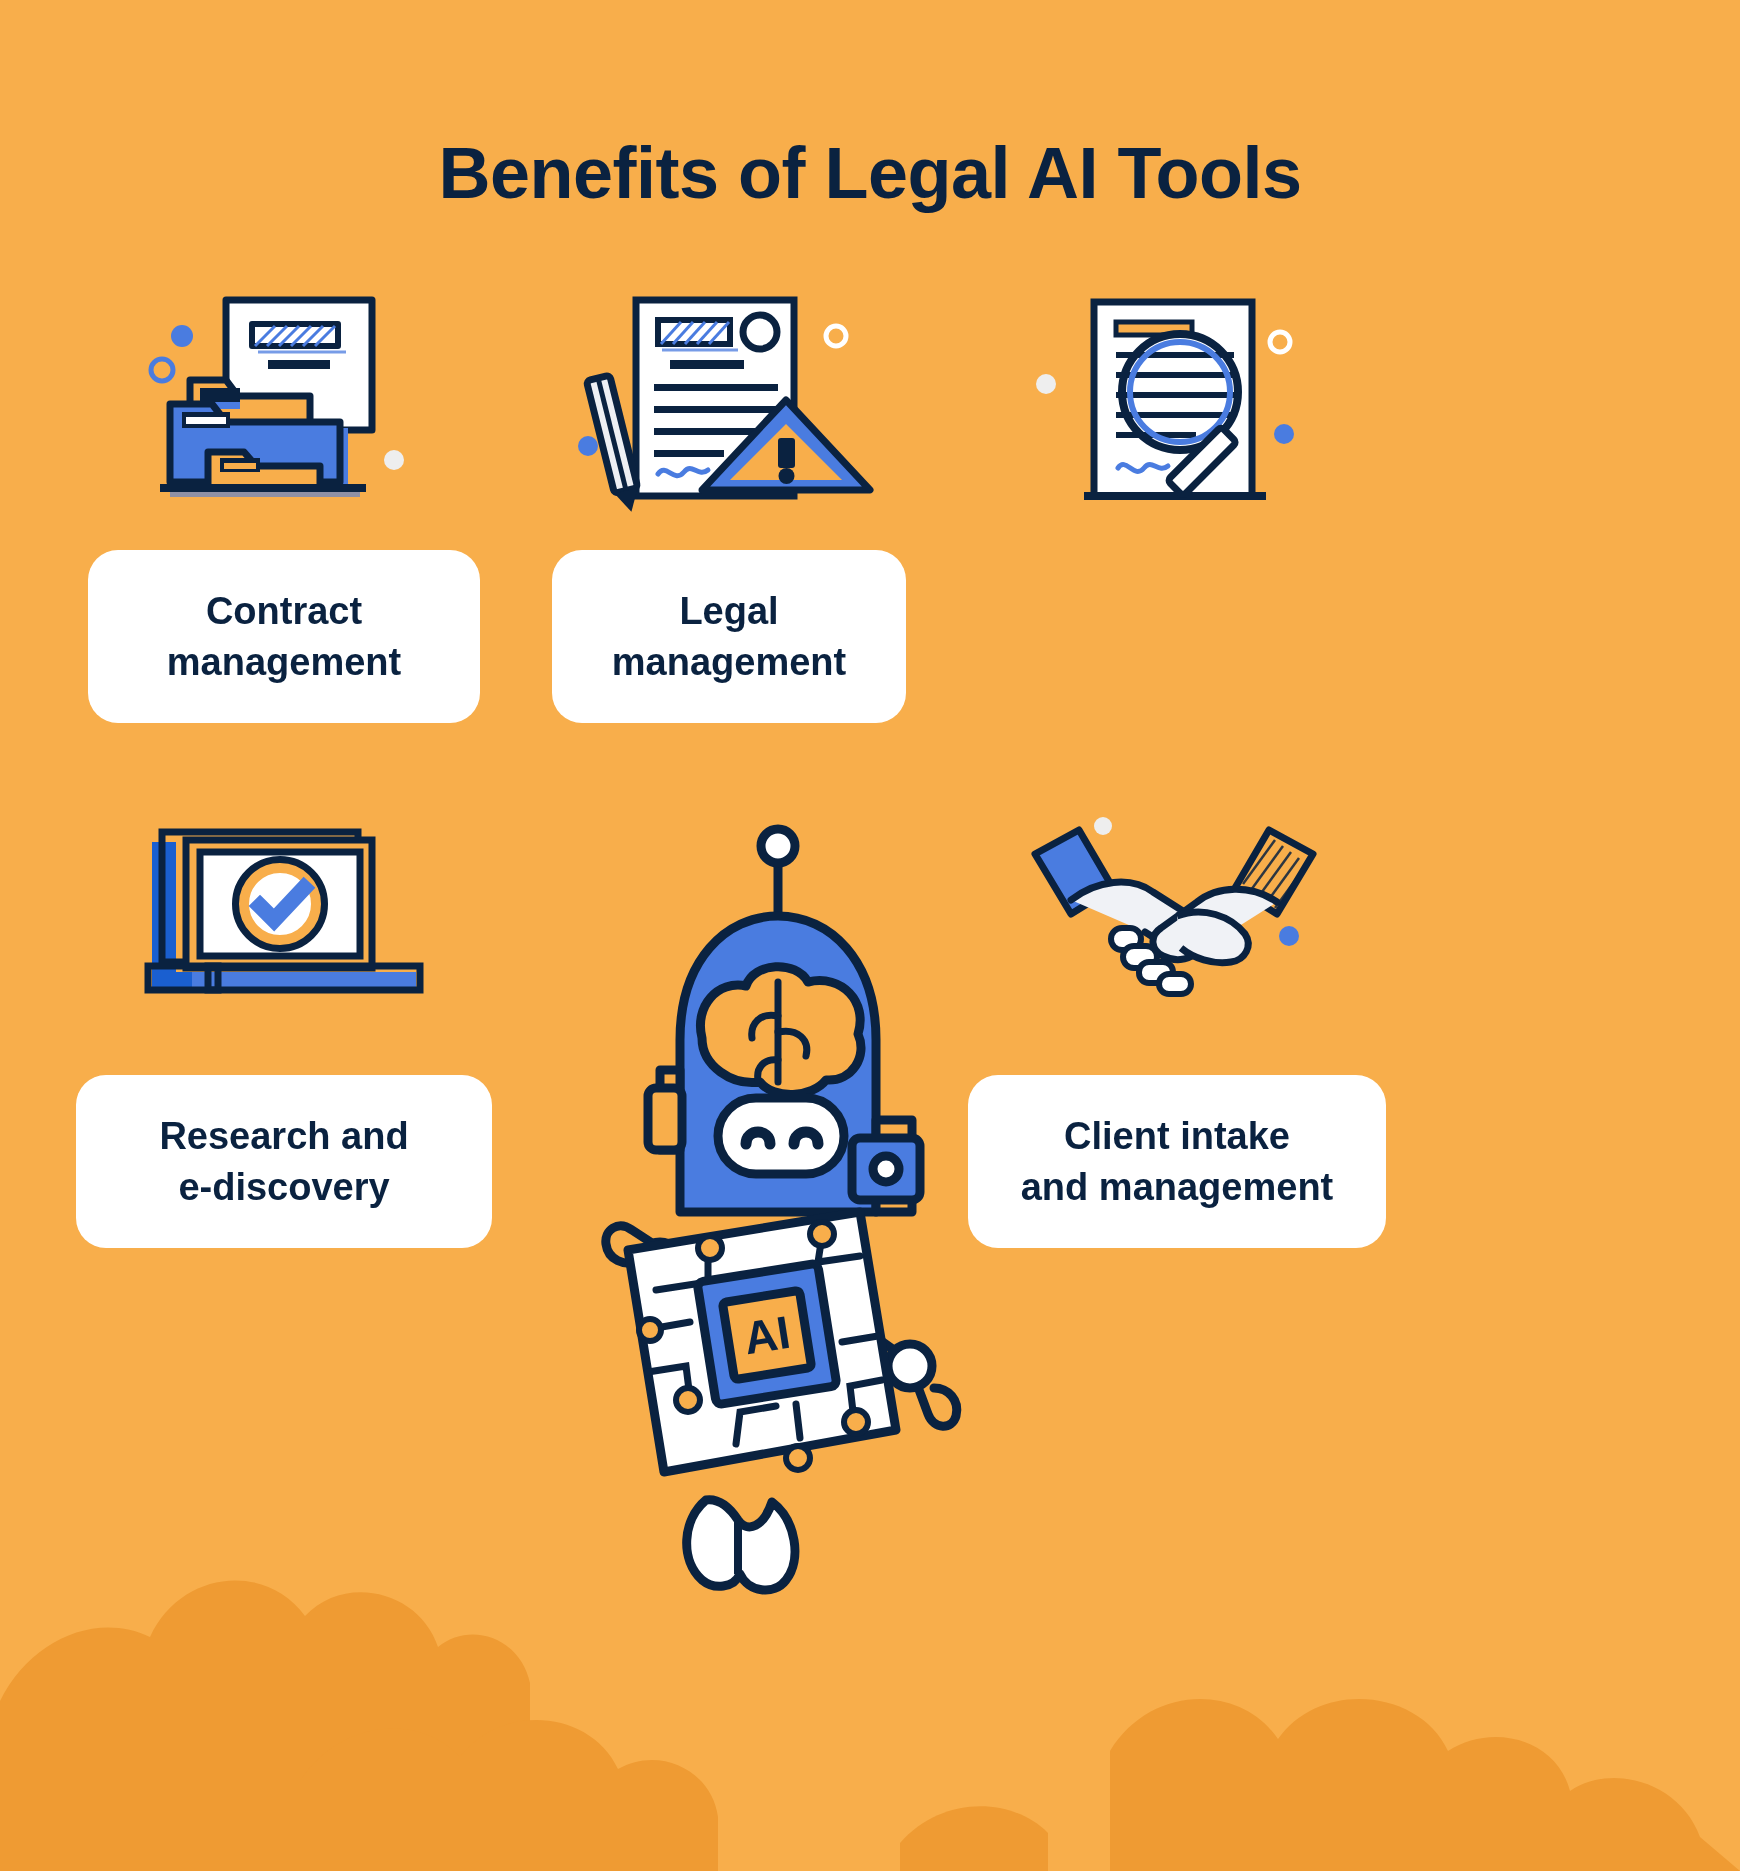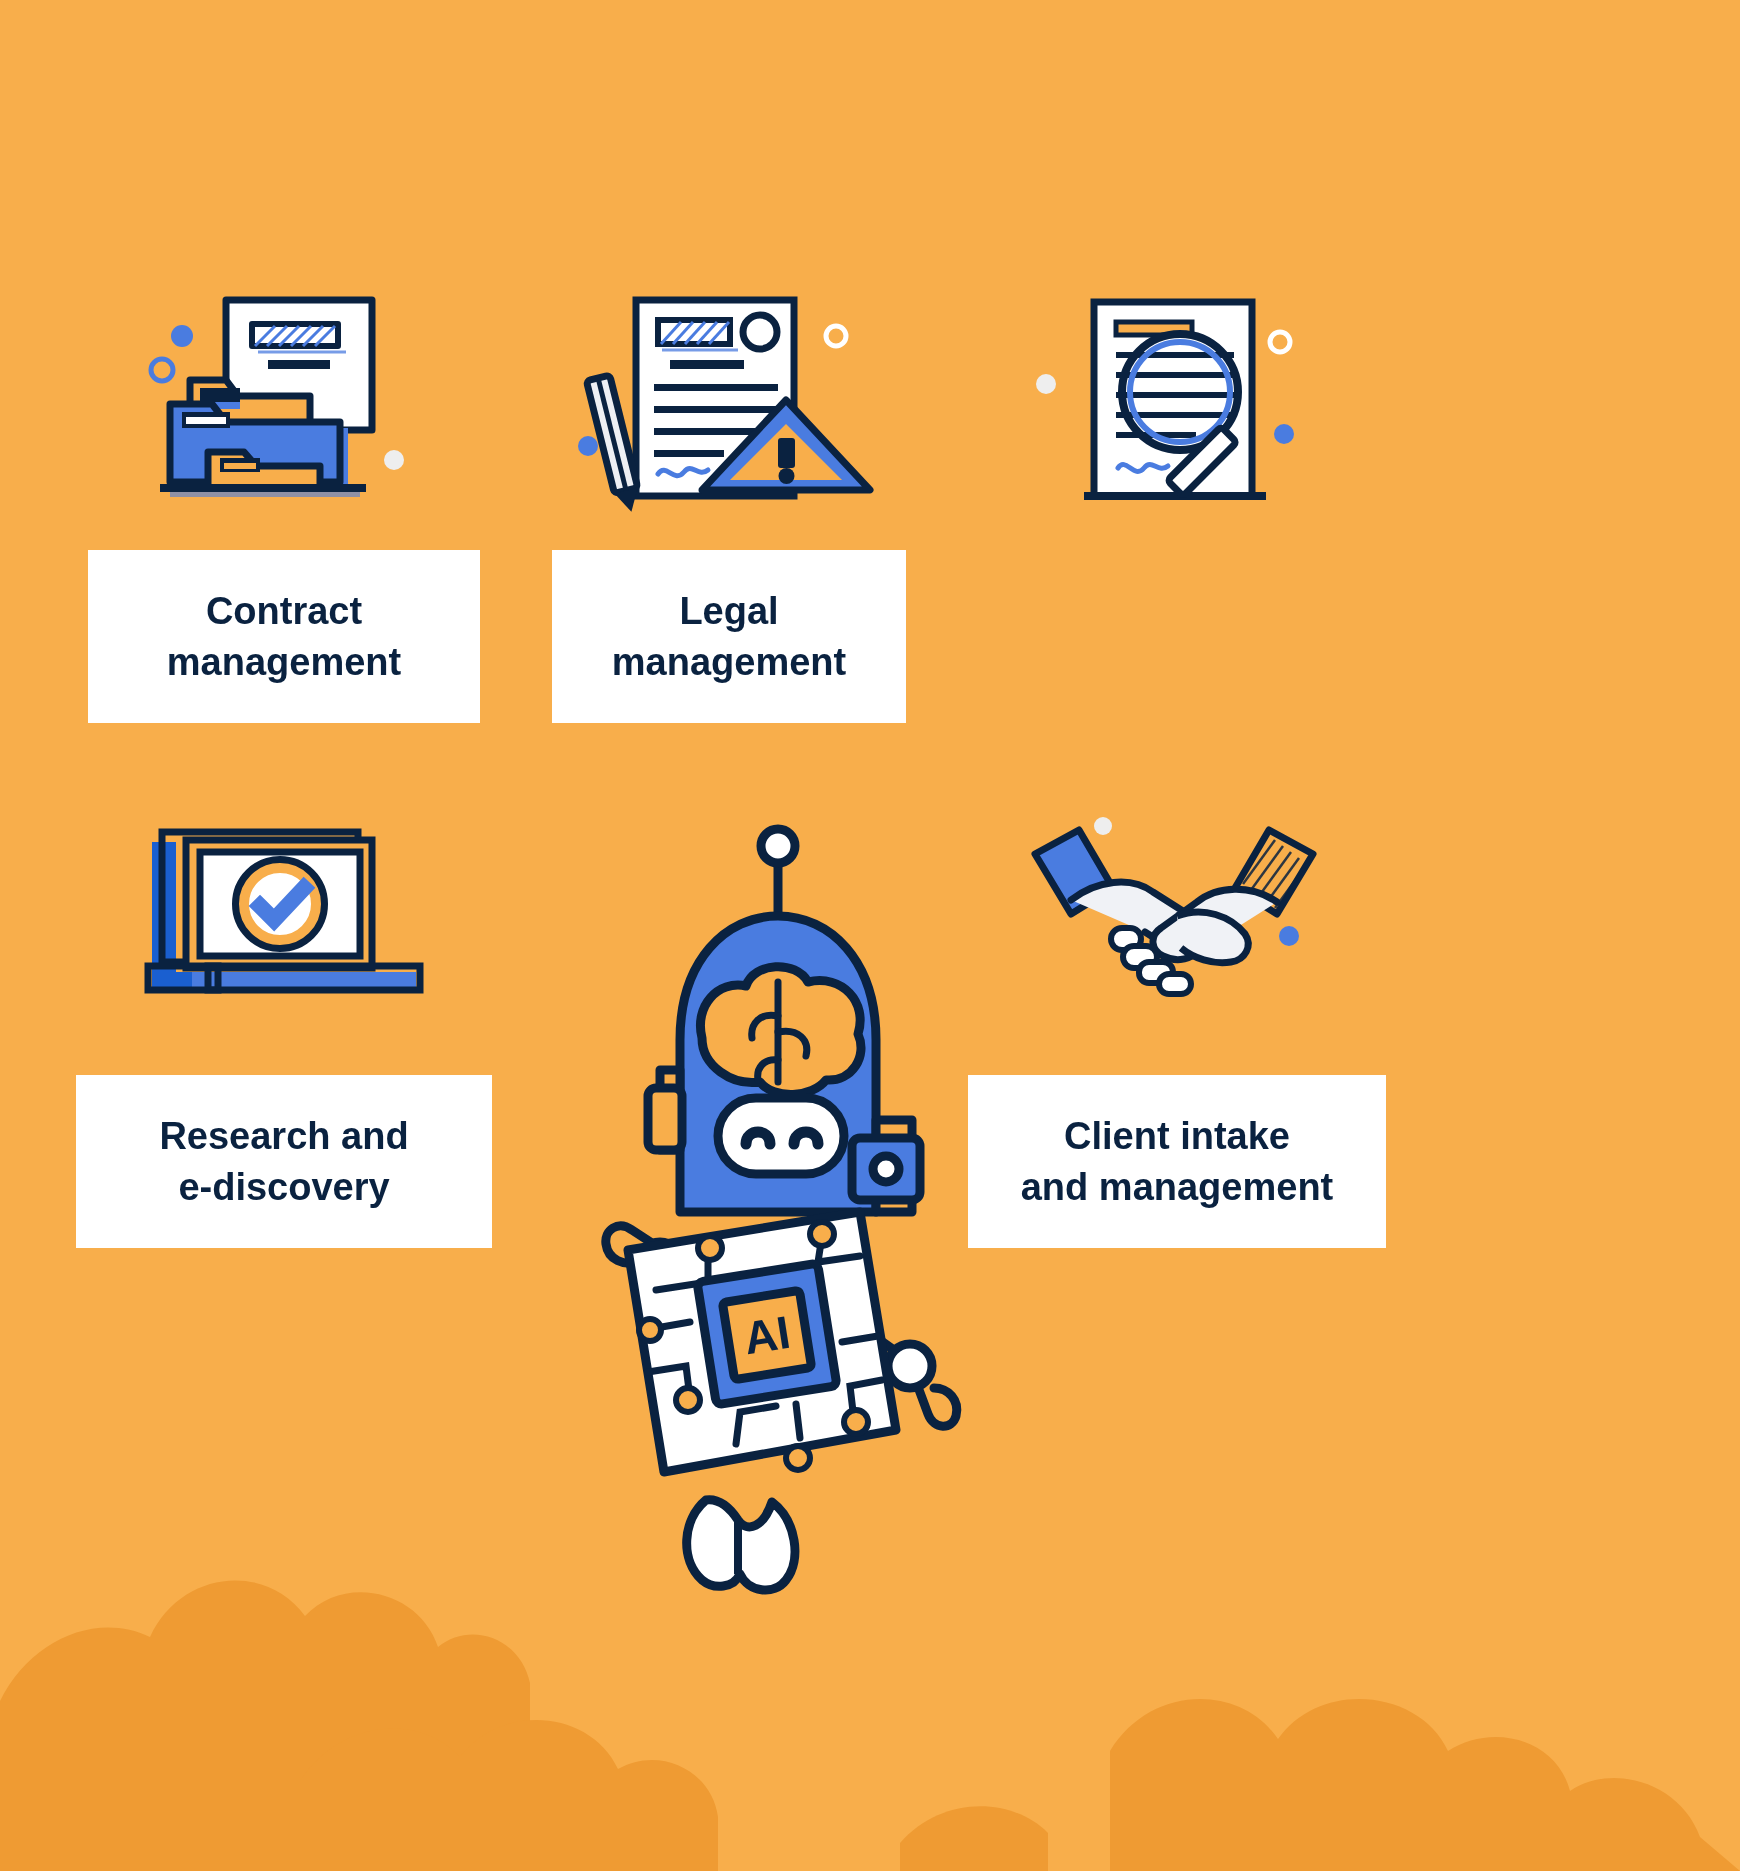--- a/index.html
+++ b/index.html
@@ -33,21 +33,21 @@
   }
   .label{
     background:#ffffff;
     color:#0a2240;
     font-size:38px;font-weight:bold;
     line-height:1.33;
     text-align:center;
     padding:36px 14px;
     box-sizing:border-box;
     min-height:150px;
-    display:flex;align-items:center;justify-content:center;
+    display:flex;align-items:center;justify-content:center;border-radius:30px;
   }
 
   
   #cell-contract    {left:88px; top:292px; width:392px;}
   #cell-risk        {left:552px;top:292px; width:354px;}
   #cell-review      {left:972px;top:292px; width:412px;}
   
   #cell-research    {left:76px; top:810px; width:416px;}
   #cell-client      {left:968px;top:810px; width:418px;}
 
@@ -70,20 +70,21 @@
              C345,122 420,140 438,196 C470,170 520,186 530,232
              L530,420 L0,420 Z" fill="#ef9b33"></path>
     <path d="M300,330 C340,268 420,262 460,306 C500,252 590,258 618,318
              C660,294 712,320 718,366 L718,420 L300,420 Z" fill="#ef9b33"></path>
     <path d="M1110,300 C1150,234 1240,232 1278,288 C1320,228 1420,238 1448,300
              C1490,272 1556,286 1570,340 C1610,312 1680,330 1700,386
              L1740,420 L1110,420 Z" fill="#ef9b33"></path>
     <path d="M900,392 C940,346 1010,344 1048,382 L1048,420 L900,420 Z" fill="#ef9b33"></path>
   </svg>
 
+  <div class="title">Benefits of Legal AI Tools</div>
 
   <div class="cell" id="cell-contract">
     <div class="icon-wrap">
       <svg width="300" height="230" viewBox="0 0 300 230">
         <g fill="none" stroke="#0a2240" stroke-width="7" stroke-linejoin="round">
 
           <rect x="92" y="8" width="146" height="130" fill="#ffffff"></rect>
 
           <rect x="118" y="32" width="86" height="22" fill="#ffffff" stroke-width="6"></rect>
         </g>

